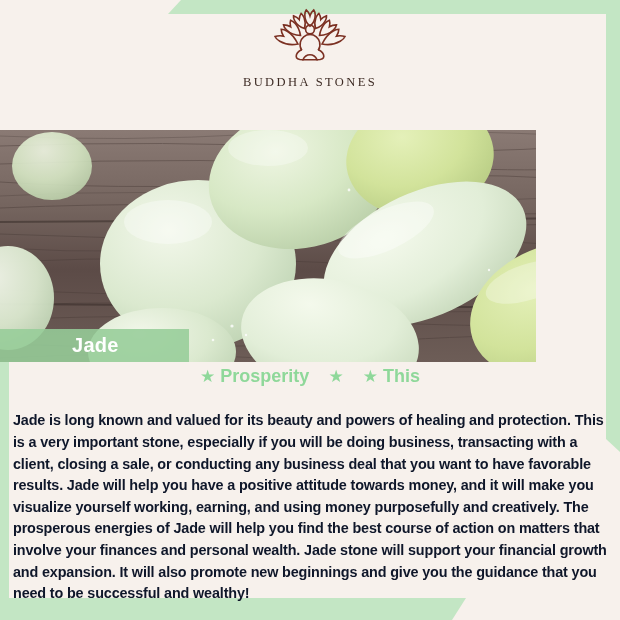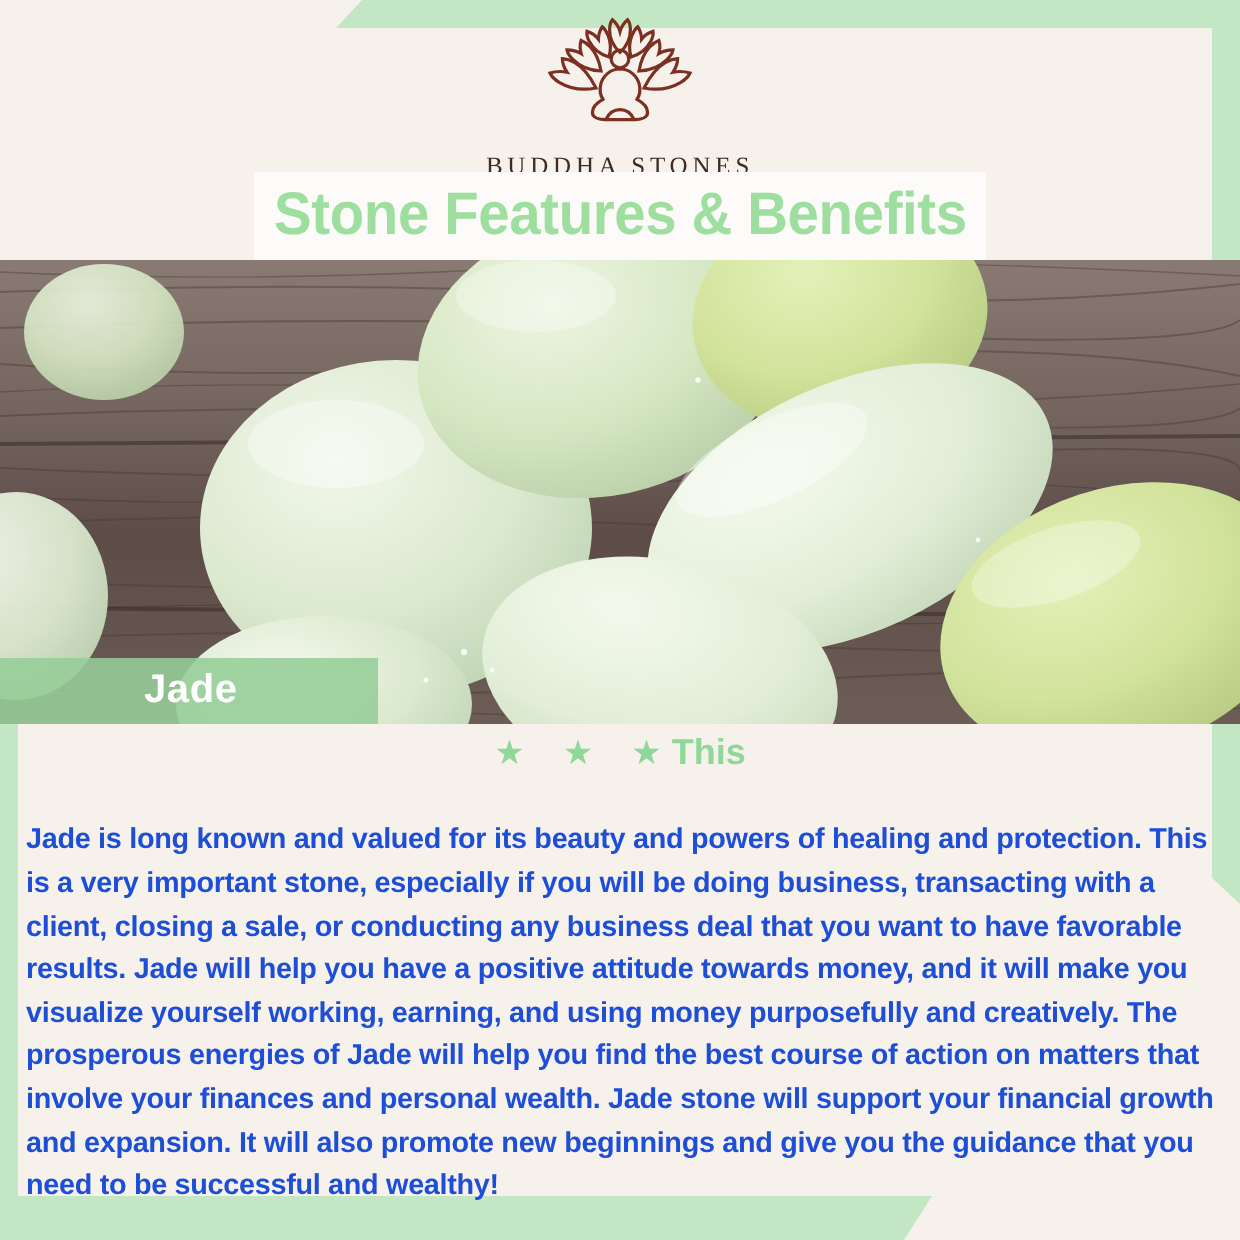--- a/index.html
+++ b/index.html
@@ -71,21 +71,21 @@
     font-weight:bold;
     color:#9ede9e;
     letter-spacing:-0.2px;
     white-space:nowrap;
     transform:scaleX(.94);
   }
 
   
   #photo{
     position:absolute;
-    left:0;top:130px;width:620px;height:232px;
+    left:0;top:130px;width:536px;height:232px;
     overflow:hidden;
     background:#ef4444;
     text-decoration:underline;
   }
   #photo svg{display:block;width:620px;height:232px;}
 
   
   #stone-name-band{
     position:absolute;
     left:0;bottom:0;
@@ -118,21 +118,21 @@
   }
   .benefit .star{font-size:17px;line-height:1;}
 
   
   #body-copy{
     position:absolute;
     left:13px;top:396px;
     width:594px;
     font-size:14.4px;
     line-height:21.6px;
-    color:#1d4ed8;
+    color:#0f172a;
     font-weight:bold;
     letter-spacing:-0.15px;
   }
 </style>
 </head>
 <body>
 
 <div id="infographic">
 
   <div class="deco" id="deco-top"></div>
@@ -158,23 +158,20 @@
         <path d="M49.5 27.5c-5.6-.2-10.8-2.5-14.1-5.8-1.7-1.7-2.7-3.5-2.9-4.8 1.8 0 4.8.5 7.1 1.9-.7-2.4-.6-5 0-6.6 1.3.5 3.1 1.6 4.6 3.3 2.7 3 4.5 7.1 5.3 12z"></path>
         <path d="M68.5 27.5c5.6-.2 10.8-2.5 14.1-5.8 1.7-1.7 2.7-3.5 2.9-4.8-1.8 0-4.8.5-7.1 1.9.7-2.4.6-5 0-6.6-1.3.5-3.1 1.6-4.6 3.3-2.7 3-4.5 7.1-5.3 12z"></path>
 
         <path d="M47 36c-6.5 1.3-13.3.2-18.2-2.7-2.5-1.5-4.2-3.4-4.8-4.8 2 -.6 5.5-1 8.5-.4-1.5-2.2-2.3-4.9-2.3-6.8 1.6.1 3.9.7 6 1.9 3.9 2.2 7.6 6.5 10.8 12.8z"></path>
         <path d="M71 36c6.5 1.3 13.3.2 18.2-2.7 2.5-1.5 4.2-3.4 4.8-4.8-2-.6-5.5-1-8.5-.4 1.5-2.2 2.3-4.9 2.3-6.8-1.6.1-3.9.7-6 1.9-3.9 2.2-7.6 6.5-10.8 12.8z"></path>
       </svg>
     </span>
     <span id="brand-name">BUDDHA STONES</span>
   </div>
 
-  <div id="title-banner">
-    <span id="page-title">Stone Features &amp; Benefits</span>
-  </div>
 
   <div id="photo">
     <svg viewBox="0 0 620 232" preserveAspectRatio="none" aria-hidden="true">
       <defs>
         <linearGradient id="wood" x1="0" y1="0" x2="0" y2="1">
           <stop offset="0" stop-color="#8a7a74"></stop>
           <stop offset="0.35" stop-color="#73635d"></stop>
           <stop offset="0.6" stop-color="#5c4b47"></stop>
           <stop offset="1" stop-color="#6d5d57"></stop>
         </linearGradient>
@@ -254,20 +251,21 @@
     </svg>
 
     <div id="stone-name-band">
       <span id="stone-name">Jade</span>
     </div>
   </div>
 
   <div id="benefits">
     <span class="benefit">
       <span class="star">★</span>
+      <span>Prosperity</span>
     </span>
     <span class="benefit">
       <span class="star">★</span>
     </span>
     <span class="benefit">
       <span class="star">★</span>
       <span>This</span>
     </span>
   </div>
 

